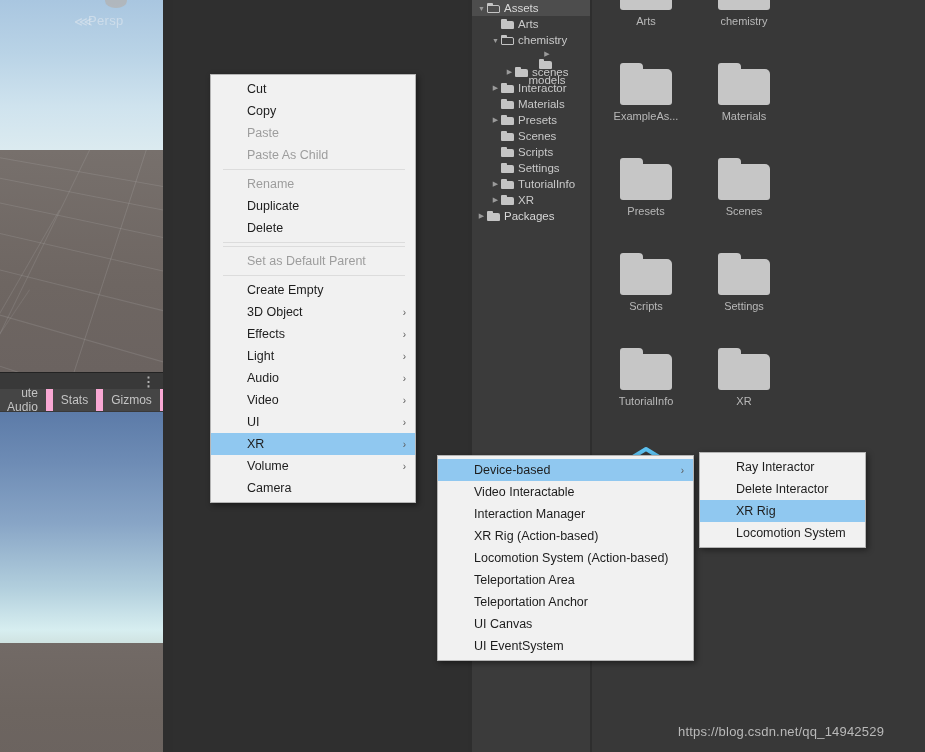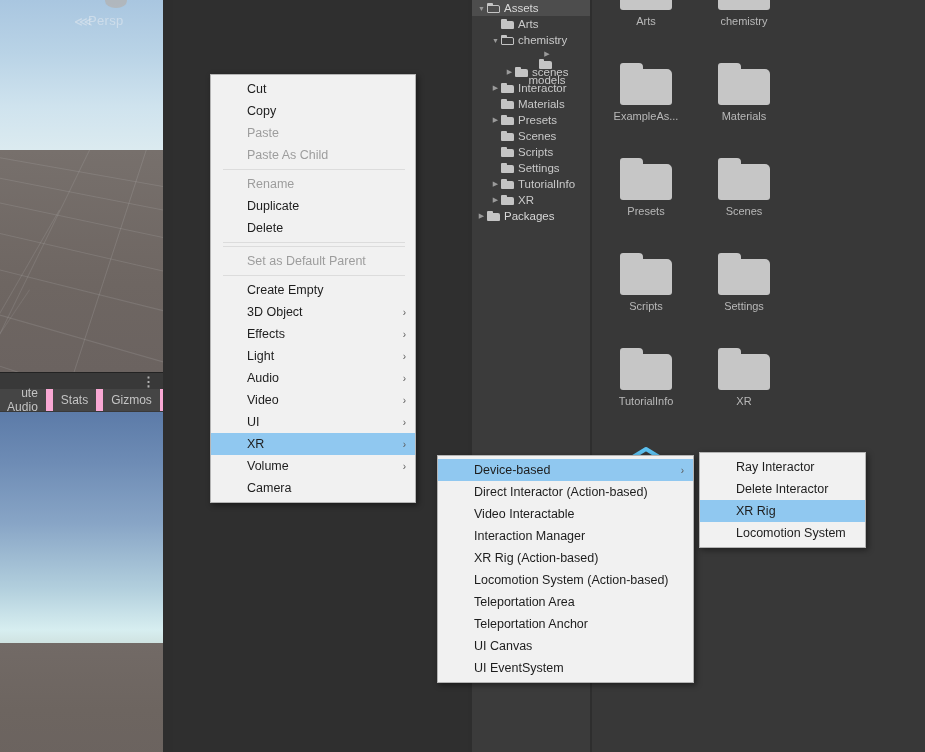--- a/index.html
+++ b/index.html
@@ -397,20 +397,21 @@
       <div class="grid-item" style="left: 4px; top: 443px;">
         <div class="prefab-ico"><svg width="56" height="48" viewBox="0 0 56 48">
             <path d="M28 6 L46 17 L46 38 L28 48 L10 38 L10 17 Z" fill="none" stroke="#5bc0f0" stroke-width="4" stroke-linejoin="round"></path>
             <path d="M10 17 L28 28 L46 17 M28 28 L28 48" fill="none" stroke="#5bc0f0" stroke-width="4" stroke-linejoin="round"></path>
             <ellipse cx="40" cy="40" rx="9" ry="6" fill="#f0743c"></ellipse>
           </svg></div>
         <div class="grid-caption"></div>
       </div>
     </div>
 
+  <div class="watermark">https://blog.csdn.net/qq_14942529</div>
 
   <div class="menu" id="menu-root">
       <div class="menu-item">
         <span>Cut</span>
       </div>
       <div class="menu-item">
         <span>Copy</span>
       </div>
       <div class="menu-item disabled">
         <span>Paste</span>
@@ -473,23 +474,20 @@
         <span>Camera</span>
       </div>
     </div>
 
   <div class="menu" id="menu-xr">
       <div class="menu-item selected">
         <span>Device-based</span>
         <span class="menu-arrow">›</span>
       </div>
       <div class="menu-item">
-        <span>Direct Interactor (Action-based)</span>
-      </div>
-      <div class="menu-item">
         <span>Video Interactable</span>
       </div>
       <div class="menu-item">
         <span>Interaction Manager</span>
       </div>
       <div class="menu-item">
         <span>XR Rig (Action-based)</span>
       </div>
       <div class="menu-item">
         <span>Locomotion System (Action-based)</span>

